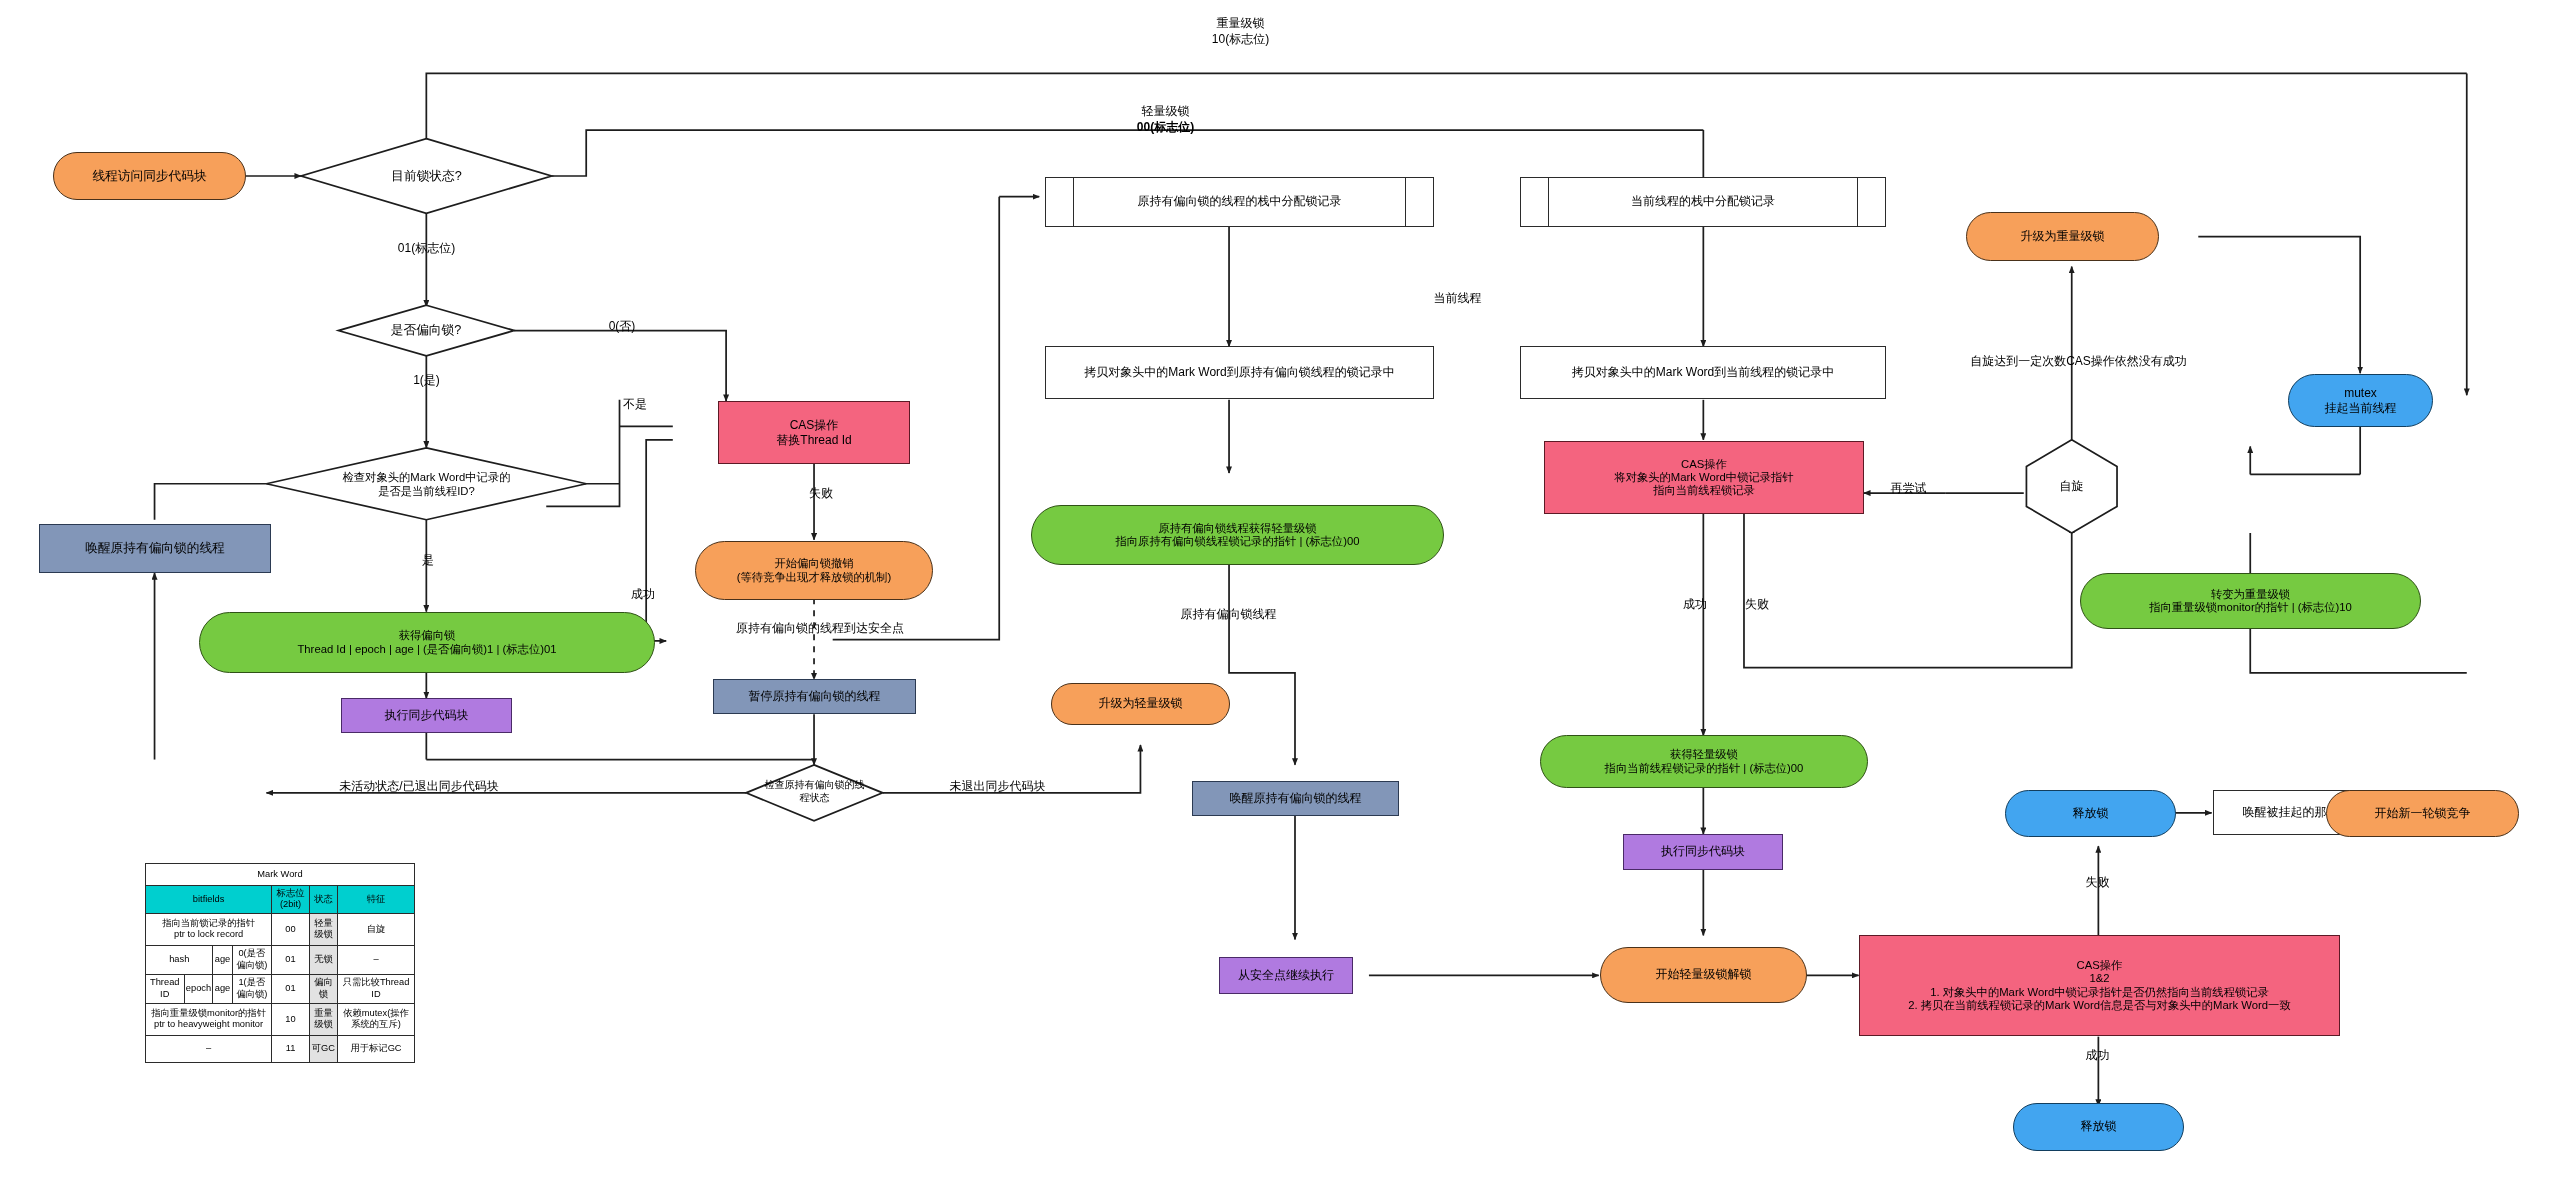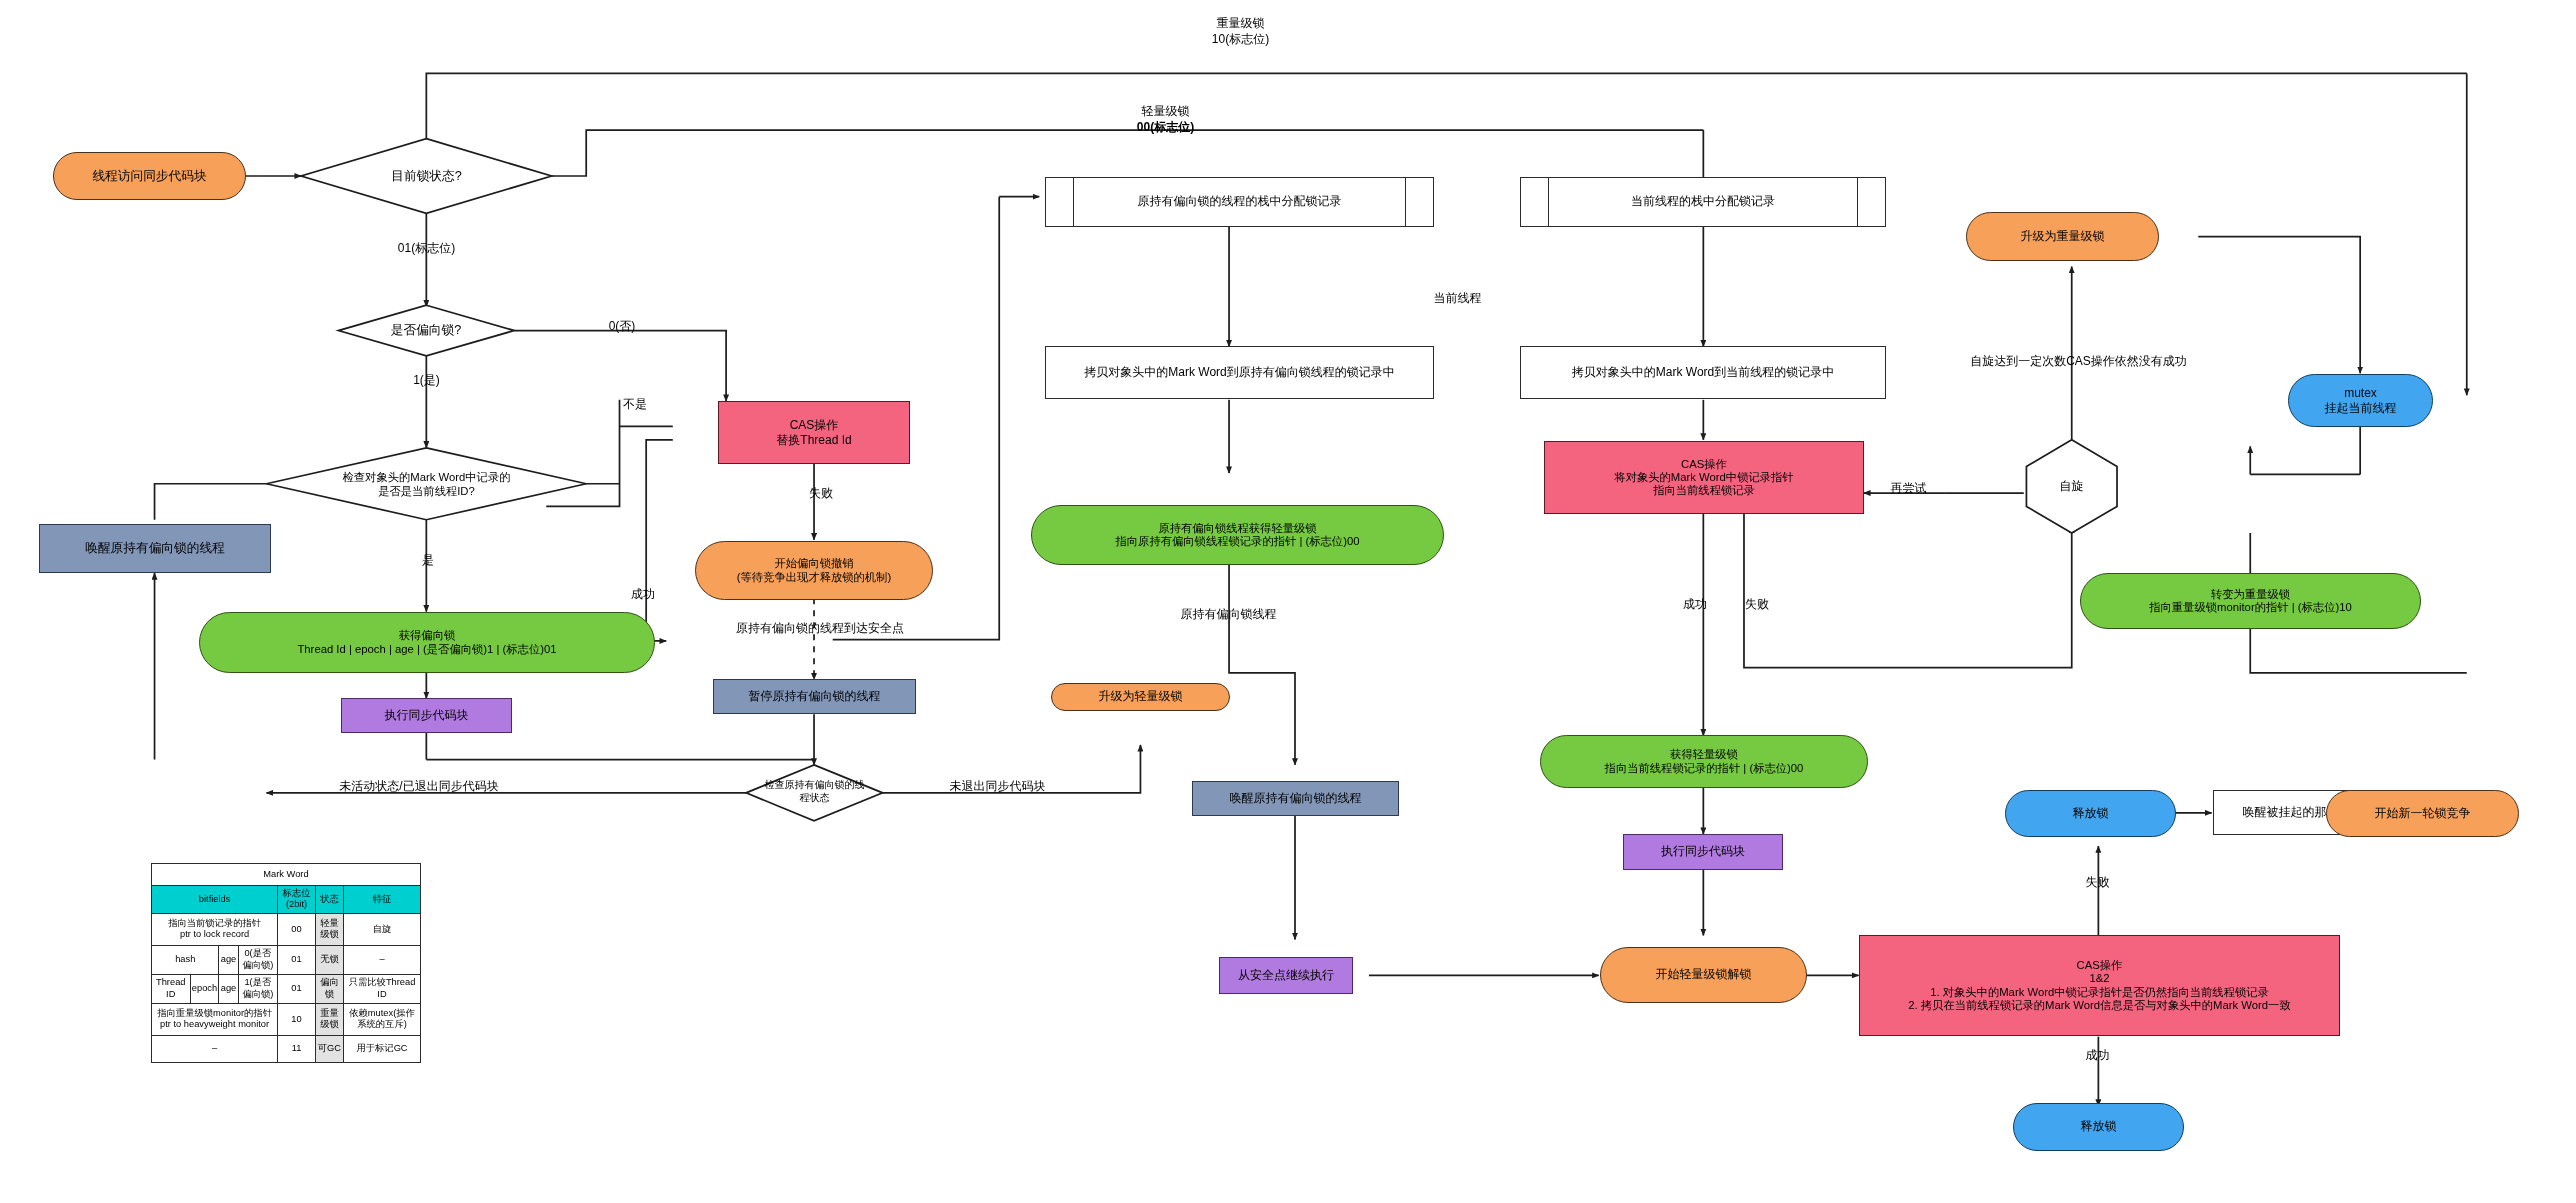--- a/index.html
+++ b/index.html
@@ -20,21 +20,21 @@
   .c-purple{background:#b07ae0;border-color:#4a2a67;}
   .c-slate{background:#8296b8;border-color:#2b3a52;}
   .c-white{background:#fff;border-color:#2b2b2b;}
 
   .lbl{position:absolute;color:#000;white-space:nowrap;text-align:center;background:transparent;}
 
   .shapetext{position:absolute;display:flex;align-items:center;justify-content:center;text-align:center;
              pointer-events:none;line-height:1.25;}
 
   
-  #mw{position:absolute;left:151px;top:863px;width:270px;border-collapse:collapse;background:#fff;}
+  #mw{position:absolute;left:145px;top:863px;width:270px;border-collapse:collapse;background:#fff;}
   #mw td,#mw th{border:1px solid #2b2b2b;font-weight:normal;text-align:center;padding:2px 1.3px;
                 font-size:9.3px;line-height:1.2;color:#000;}
   #mw .hdr{background:#00cfcf;}
   #mw .state{background:#e2e2e2;}
   #mw .title{border:1px solid #2b2b2b;}
   .two{line-height:1.18;}
 </style>
 </head>
 <body>
 
@@ -221,21 +221,21 @@
     <span class="tl">拷贝对象头中的Mark Word到原持有偏向锁线程的锁记录中</span>
   </div>
 
   <div class="node stad c-green" style="left:1031px;top:473px;width:413px;height:60px;font-size:11.3px;margin-top:32px;">
     <span class="tl two">
       <span style="display:block;">原持有偏向锁线程获得轻量级锁</span>
       <span style="display:block;">指向原持有偏向锁线程锁记录的指针 | (标志位)00</span>
     </span>
   </div>
 
-  <div class="node stad c-orange" style="left:1051px;top:683px;width:179px;height:28px;font-size:12px;">
+  <div class="node stad c-orange" style="left:1051px;top:683px;width:179px;height:42px;font-size:12px;">
     <span class="tl">升级为轻量级锁</span>
   </div>
 
   <div class="node proc c-slate" style="left:1192px;top:781px;width:207px;height:35px;font-size:12px;">
     <span class="tl">唤醒原持有偏向锁的线程</span>
   </div>
 
   <div class="node proc c-purple" style="left:1219px;top:957px;width:134px;height:37px;font-size:12px;">
     <span class="tl">从安全点继续执行</span>
   </div>

